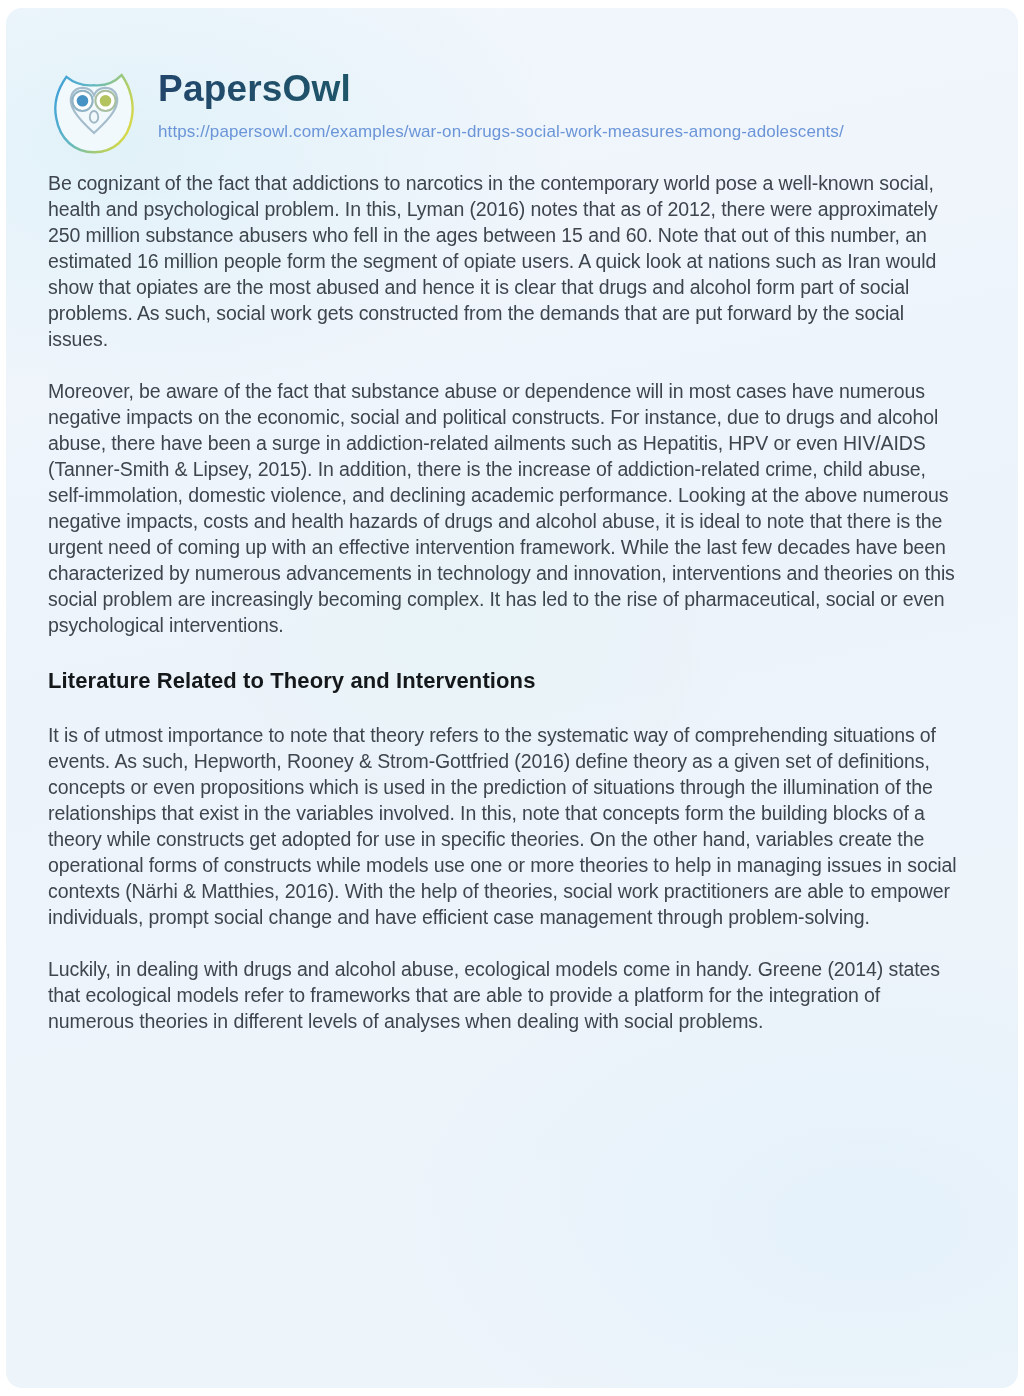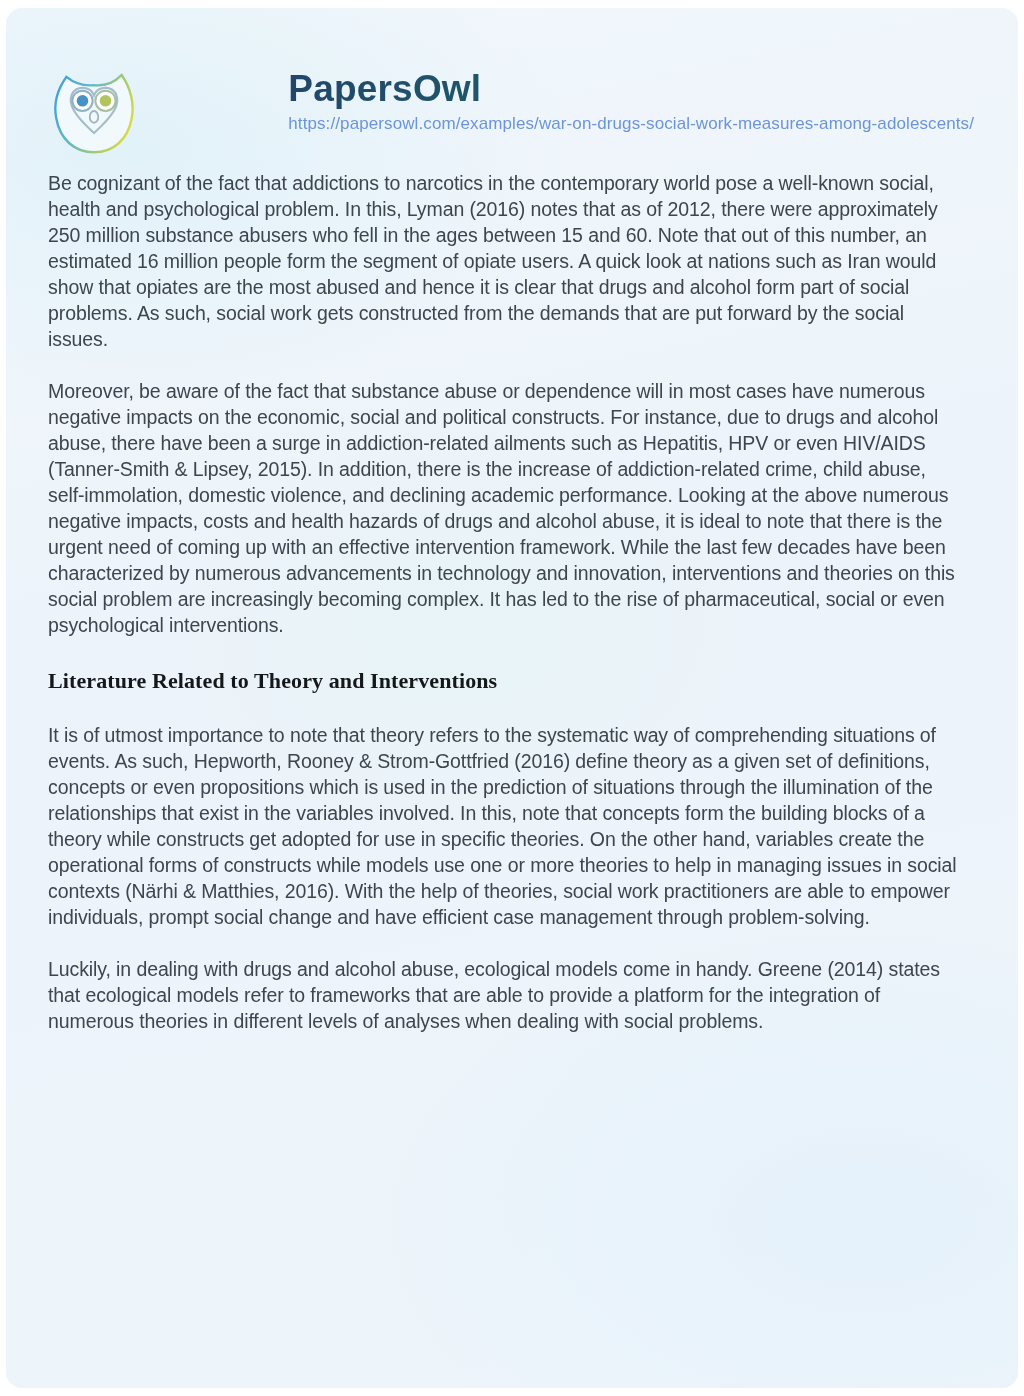--- a/index.html
+++ b/index.html
@@ -15,41 +15,41 @@
     width: 1012px; height: 1380px;
     border-radius: 16px;
     background:
       radial-gradient(620px 360px at 12% 10%, rgba(213,238,246,0.55), rgba(213,238,246,0) 70%),
       radial-gradient(700px 420px at 85% 88%, rgba(219,238,250,0.50), rgba(219,238,250,0) 70%),
       radial-gradient(400px 300px at 45% 45%, rgba(222,244,240,0.35), rgba(222,244,240,0) 70%),
       linear-gradient(168deg, #f1f7fc 0%, #ecf3fa 45%, #eef5fa 100%);
     padding: 50px 44px 40px 42px;
     overflow: hidden;
   }
-  .site-header { display: flex; align-items: flex-start; justify-content: space-between; }
+  .site-header { display: flex; align-items: flex-start; }
   .logo { width: 92px; height: 104px; flex: 0 0 auto; }
   .logo svg { width: 100%; height: 100%; }
   .brand-block { margin-left: 18px; padding-top: 10px; }
   .brand {
     font-size: 37px;
     font-weight: bold;
     letter-spacing: 0.2px;
     color: #1e3c56;
   }
   @supports (-webkit-background-clip: text) {
     .brand {
       background: linear-gradient(90deg, #22466b 0%, #1c5f68 45%, #1d3e5c 100%);
       -webkit-background-clip: text;
       background-clip: text;
       -webkit-text-fill-color: transparent;
     }
   }
   .url {
     display: block;
-    margin-top: 4px;
+    margin-top: 12px;
     font-size: 17px;
     color: #6b95d8;
     text-decoration: none;
     letter-spacing: 0.1px;
   }
   h1.title {
     margin-top: 22px;
     font-size: 29px;
     line-height: 36px;
     font-weight: 600;
@@ -60,21 +60,21 @@
   main.article-body { margin-top: 8px; }
   .article-body p {
     font-size: 19.5px;
     line-height: 26px;
     color: #3e454d;
     max-width: 916px;
     margin-bottom: 26px;
     letter-spacing: -0.1px;
   }
   h2.section-heading {
-    font-family: Liberation Serif, serif;
+    font-family: Liberation Sans, sans-serif;
     font-size: 22px;
     font-weight: bold;
     color: #15181b;
     margin: 30px 0 28px 0;
     letter-spacing: 0.1px;
   }
 </style>
 </head>
 <body>
 

